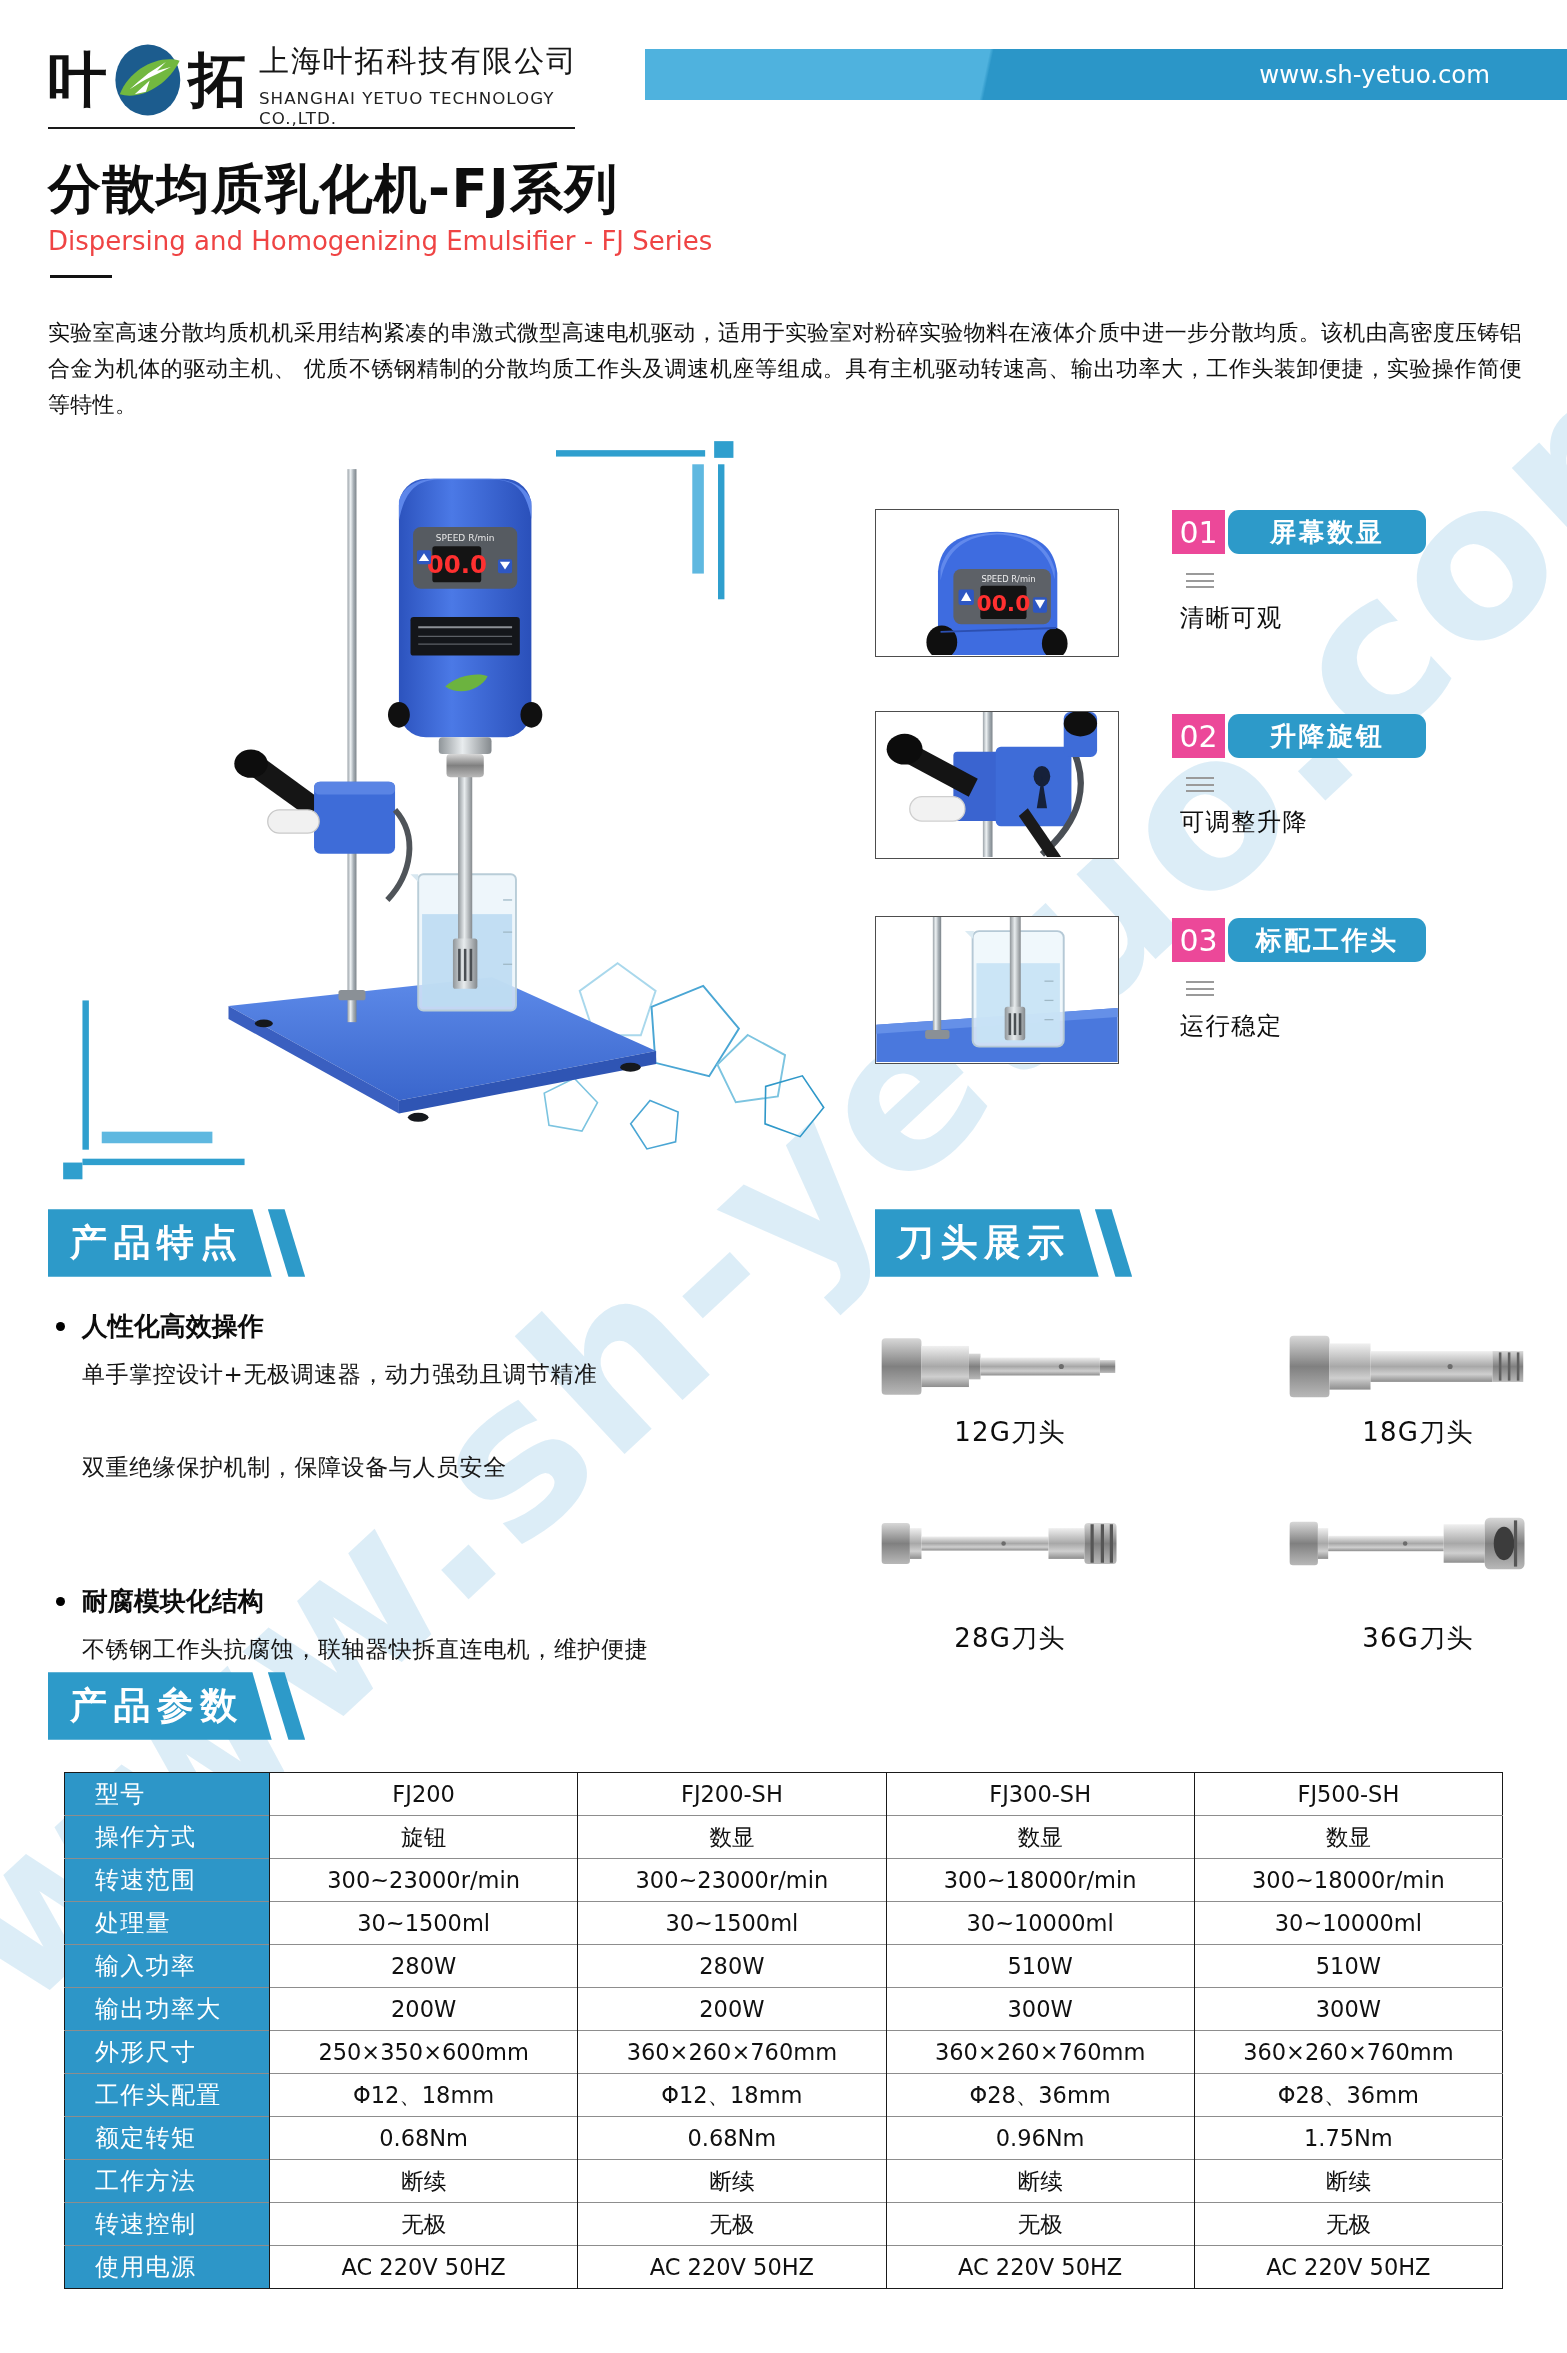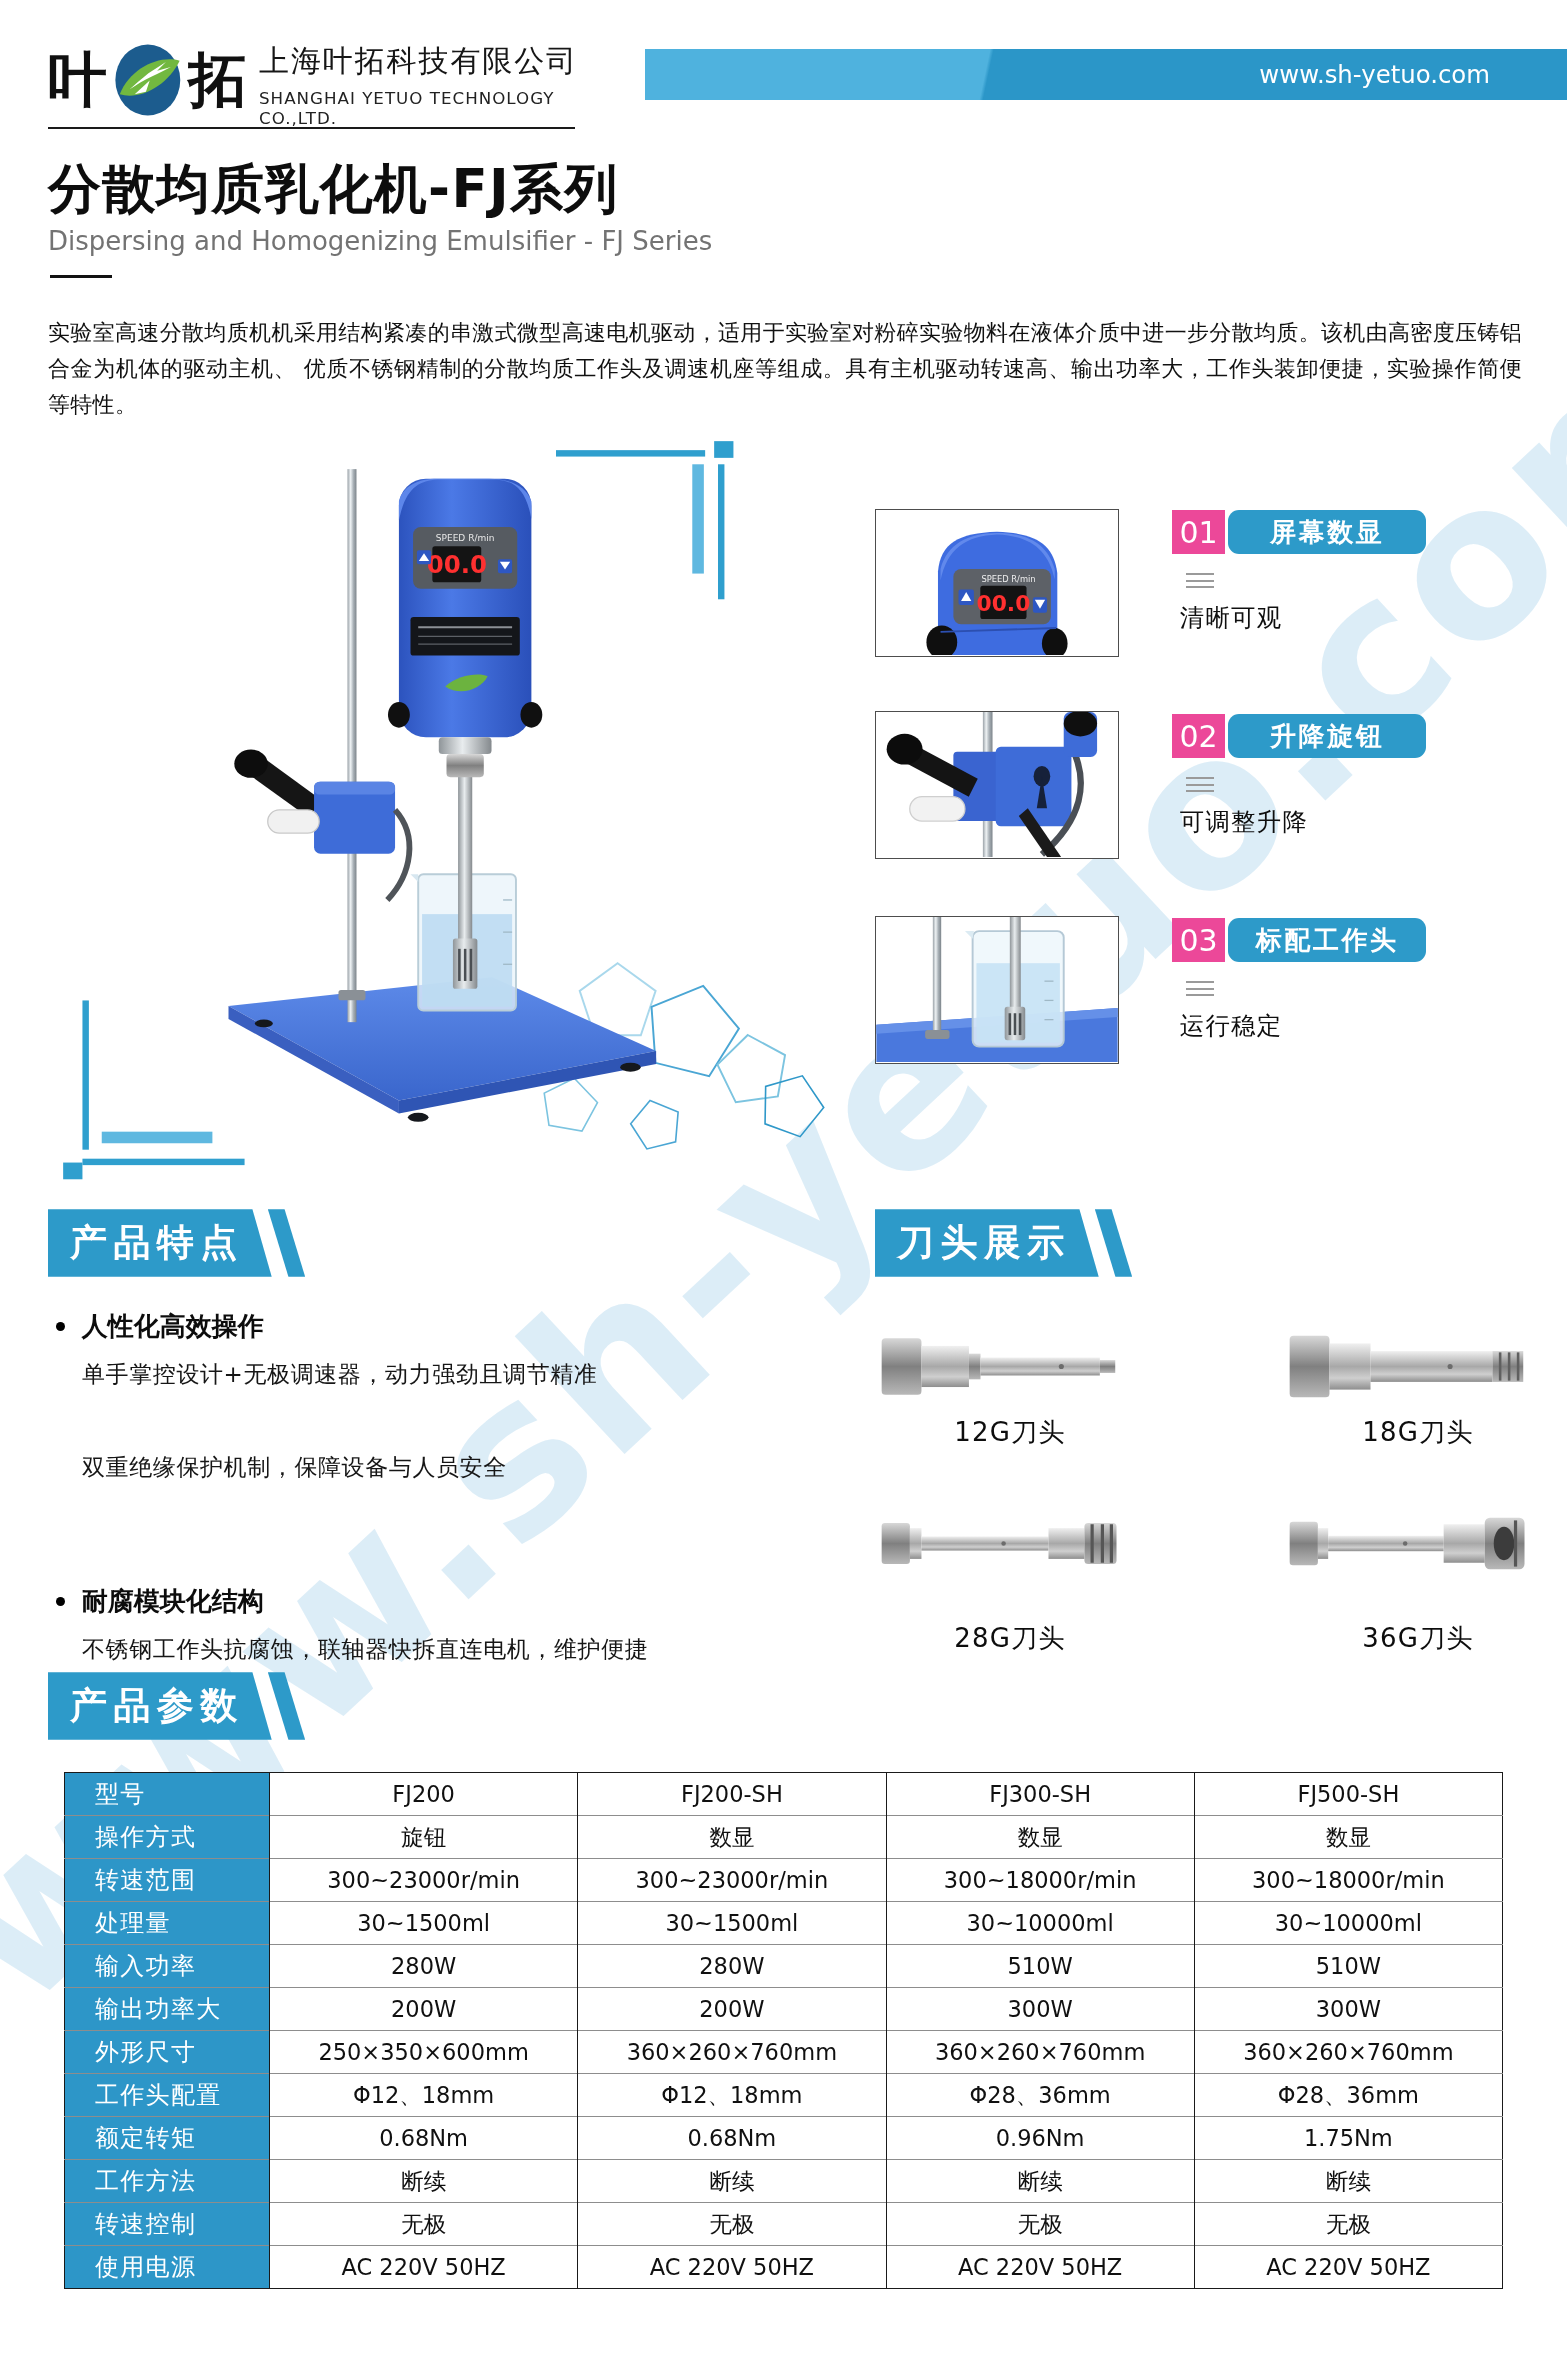--- a/index.html
+++ b/index.html
@@ -16,21 +16,21 @@
   #logo-emblem{margin:0 3.9px;}
   #company-block{margin-left:11.6px;padding-top:9px;}
   #company-cn{font-size:30px;font-weight:normal;color:#161616;letter-spacing:1.9px;}
   #company-en{font-size:16.7px;color:#222;letter-spacing:1px;margin-top:5.1px;}
   #header-rule{left:48px;top:127px;width:527px;height:1.9px;background:#1a1a1a;}
   #site-banner{left:645px;top:49px;width:922px;height:51px;
     background:linear-gradient(102deg,#4fb2de 0%,#4fb2de 37%,#2b96c8 37.4%,#2b96c8 100%);
     color:#fff;font-size:24.4px;line-height:51px;text-align:right;padding-right:77px;}
   
   #title-cn{left:48px;top:154px;font-size:53px;font-weight:bold;color:#0d0d0d;letter-spacing:1.3px;}
-  #title-en{left:48px;top:226px;font-size:26px;color:#737373;}
+  #title-en{left:48px;top:226px;font-size:26px;color:#ef4444;}
   #title-underline{left:50px;top:275px;width:62px;height:2.6px;background:#111;}
   
   #intro{left:48px;top:293px;width:1474px;font-size:22px;line-height:36px;color:#111;
     text-align:justify;letter-spacing:0.3px;}
   
   .hflex{display:flex;align-items:center;}
   
   .detail-img{width:244px;height:148px;border:1.3px solid #4d4d4d;background:#fff;overflow:hidden;}
   #detail-1{left:875px;top:509px;}
   #detail-2{left:875px;top:711px;}

